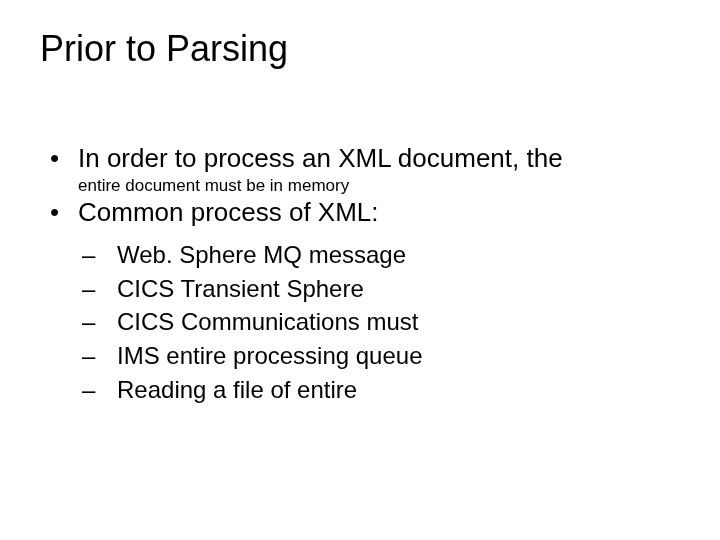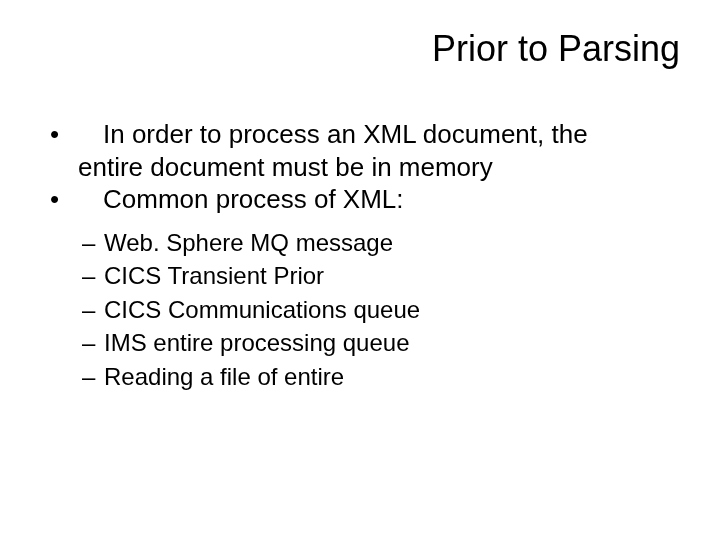--- a/index.html
+++ b/index.html
@@ -10,65 +10,65 @@
     body {
       width: 720px;
       height: 540px;
       background: #ffffff;
       font-family: Arial, Helvetica, sans-serif;
       color: #000000;
       padding: 28px 40px 40px 40px;
     }
     .title {
       font-size: 36px;
-      text-align: right;
-      margin-bottom: 48px;
+      text-align: left;
+      margin-bottom: 72px;
       font-weight: normal;
     }
     .content {
       padding-left: 10px;
     }
     .bullet-line {
       display: flex;
       align-items: flex-start;
       font-size: 26px;
       line-height: 1.25;
     }
     .bullet-mark {
       width: 28px;
       flex-shrink: 0;
       text-align: left;
     }
     .bullet-text {
       flex: 1;
-      margin-left: 25px;
     }
     .bullet-continuation {
       padding-left: 28px;
-      font-size: 26px;
+      font-size: 17px;
       line-height: 1.25;
     }
     .main-bullets {
       margin-bottom: 10px;
     }
     .sub-bullets {
       padding-left: 32px;
     }
     .sub-line {
       display: flex;
       align-items: flex-start;
       font-size: 24px;
       line-height: 1.4;
     }
     .sub-mark {
       width: 22px;
       flex-shrink: 0;
     }
     .sub-text {
       flex: 1;
+      margin-left: 13px;
     }
   </style>
 </head>
 <body>
 
 <h1 class="title">Prior to Parsing</h1>
 
 <div class="content">
 
   <div class="main-bullets">
@@ -84,25 +84,25 @@
     </div>
   </div>
 
   <div class="sub-bullets">
     <div class="sub-line">
       <span class="sub-mark">–</span>
       <span class="sub-text">Web. Sphere MQ message</span>
     </div>
     <div class="sub-line">
       <span class="sub-mark">–</span>
-      <span class="sub-text">CICS Transient Prior</span>
+      <span class="sub-text">CICS Transient Sphere</span>
     </div>
     <div class="sub-line">
       <span class="sub-mark">–</span>
-      <span class="sub-text">CICS Communications queue</span>
+      <span class="sub-text">CICS Communications must</span>
     </div>
     <div class="sub-line">
       <span class="sub-mark">–</span>
       <span class="sub-text">IMS entire processing queue</span>
     </div>
     <div class="sub-line">
       <span class="sub-mark">–</span>
       <span class="sub-text">Reading a file of entire</span>
     </div>
   </div>

